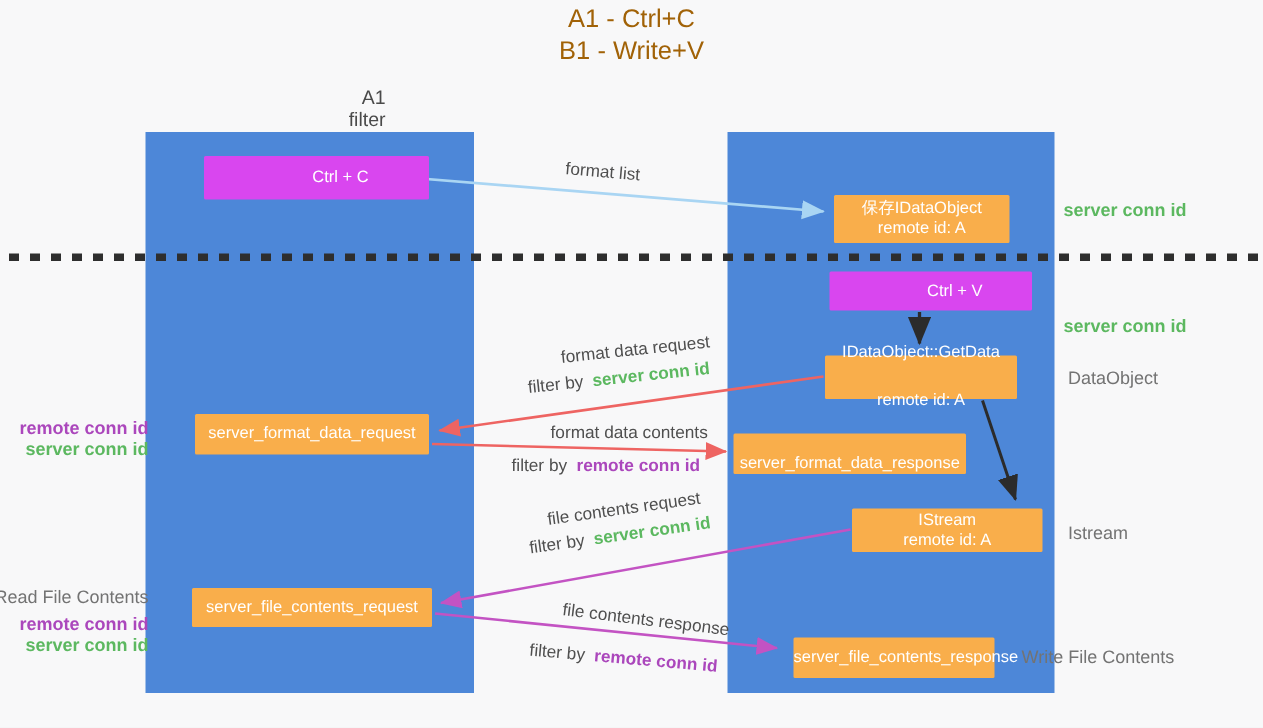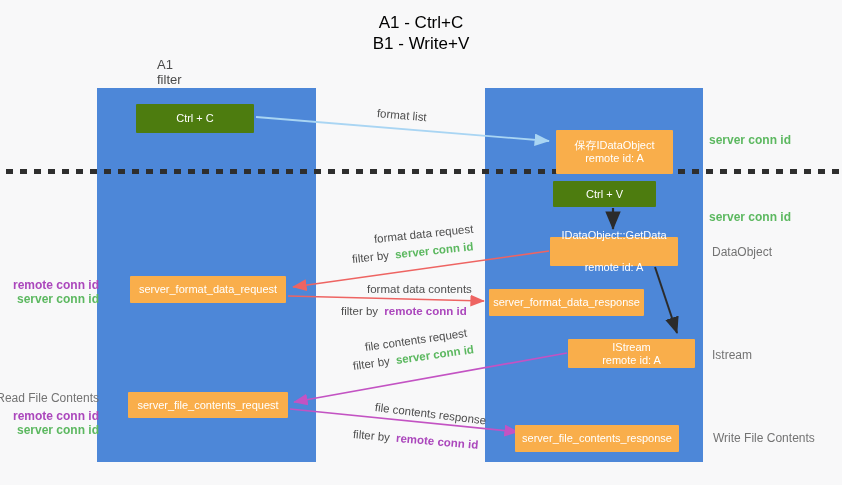--- a/index.html
+++ b/index.html
@@ -1,28 +1,28 @@
 <!DOCTYPE html>
 <html><head>
 <meta charset="utf-8">
 <style>
   html,body{margin:0;padding:0;}
   body{font-family:"Liberation Sans", sans-serif; background:#eee;}
   .canvas{position:relative; width:842px; height:485px; background:#f8f8f9; overflow:hidden;}
-  .title{position:absolute; left:0; right:0; top:12px; text-align:center; color:#000000;
+  .title{position:absolute; left:0; right:0; top:2px; text-align:center; color:#a16207;
          font-size:17px; line-height:21px;}
-  .lane-header{position:absolute; text-align:left; color:#4a4a4a; font-size:13px; line-height:15px;}
+  .lane-header{position:absolute; text-align:right; color:#4a4a4a; font-size:13px; line-height:15px;}
   .lane{position:absolute; top:88px; height:374px; background:#4d87d8;}
   .lane-left{left:97px; width:219px;}
   .lane-right{left:485px; width:218px;}
   .dotted-line{position:absolute; left:6px; top:169px; width:836px; height:5px;
      background:repeating-linear-gradient(to right,#2e2e2e 0 7px, transparent 7px 14px);}
   .node{position:absolute; color:#fff; text-align:center; display:flex; flex-direction:column;
         justify-content:center; font-size:11px; line-height:13px; border-radius:1px;}
-  .node-green{background:#4d7c0f;}
+  .node-green{background:#d946ef;padding-left:32px;}
   .node-orange{background:#f9ae4b;}
   .side-label{position:absolute; font-size:12px; white-space:nowrap;}
   .bold{font-weight:700;}
   .green-txt{color:#5cb860;}
   .purple-txt{color:#ab47bc;}
   .dark-txt{color:#737373;}
   .left-col{text-align:right; right:743px; }
   .arrow-label{position:absolute; font-size:11.5px; color:#4f4f4f; white-space:nowrap;
                transform-origin:left center;}
   svg.arrows{position:absolute; left:0; top:0; z-index:3; pointer-events:none;}
@@ -76,47 +76,47 @@
   <div class="node node-green" style="left:136px; top:104px; width:118px; height:29px;">
     <span>Ctrl + C</span>
   </div>
   <div class="node node-orange" style="left:128px; top:392px; width:160px; height:26px;">
     <span>server_file_contents_request</span>
   </div>
   <div class="node node-orange" style="left:130px; top:276px; width:156px; height:27px;">
     <span>server_format_data_request</span>
   </div>
 
-  <div class="node node-orange" style="left:556px; top:130px; width:117px; height:44px;">
+  <div class="node node-orange" style="left:556px; top:130px; width:117px; height:32px;">
     <span>保存IDataObject</span>
     <span>remote id: A</span>
   </div>
   <div class="node node-green" style="left:553px; top:181px; width:103px; height:26px;">
     <span>Ctrl + V</span>
   </div>
   <div class="node node-orange" style="left:550px; top:237px; width:128px; height:29px;gap:19px;">
     <span>IDataObject::GetData</span>
     <span>remote id: A</span>
   </div>
-  <div class="node node-orange" style="left:489px; top:289px; width:155px; height:27px;">
+  <div class="node node-orange" style="left:489px; top:289px; width:155px; height:27px;justify-content:flex-end;">
     <span>server_format_data_response</span>
   </div>
   <div class="node node-orange" style="left:568px; top:339px; width:127px; height:29px;">
     <span>IStream</span>
     <span>remote id: A</span>
   </div>
-  <div class="node node-orange" style="left:515px; top:425px; width:164px; height:27px;">
+  <div class="node node-orange" style="left:529px; top:425px; width:134px; height:27px;">
     <span>server_file_contents_response</span>
   </div>
 
   <div class="side-label bold green-txt" style="left:709px; top:133px;">server conn id</div>
   <div class="side-label bold green-txt" style="left:709px; top:210px;">server conn id</div>
   <div class="side-label dark-txt" style="left:712px; top:245px;">DataObject</div>
   <div class="side-label dark-txt" style="left:712px; top:348px;">Istream</div>
-  <div class="side-label dark-txt" style="left:681px; top:431px;margin-left:32px;">Write File Contents</div>
+  <div class="side-label dark-txt" style="left:681px; top:431px;">Write File Contents</div>
 
   <div class="side-label bold purple-txt left-col" style="top:278px;">remote conn id</div>
   <div class="side-label bold green-txt left-col" style="top:292px;">server conn id</div>
   <div class="side-label dark-txt left-col" style="top:391px;">Read File Contents</div>
   <div class="side-label bold purple-txt left-col" style="top:409px;">remote conn id</div>
   <div class="side-label bold green-txt left-col" style="top:423px;">server conn id</div>
 
   <div class="arrow-label" style="left:377px; top:107px; transform:rotate(5deg);">format list</div>
 
   <div class="arrow-label" style="left:374px; top:233px; transform:rotate(-6deg);">format data request</div>

